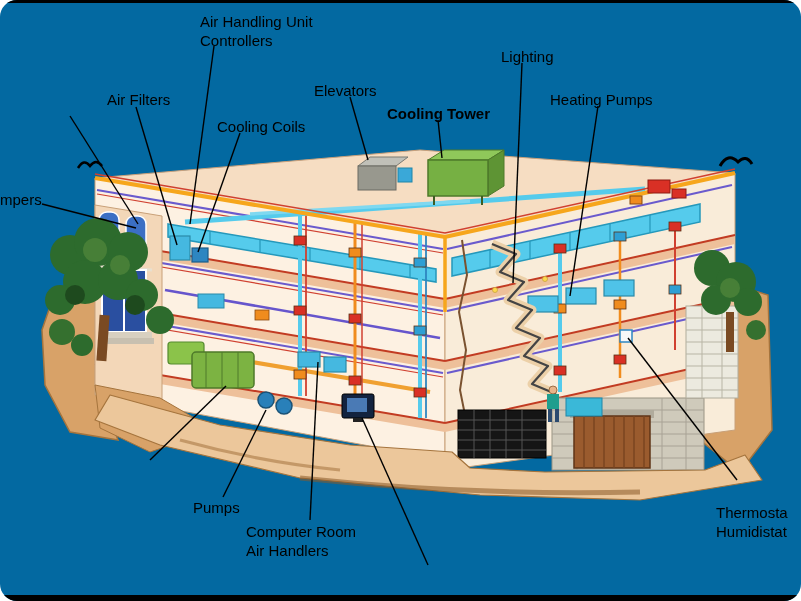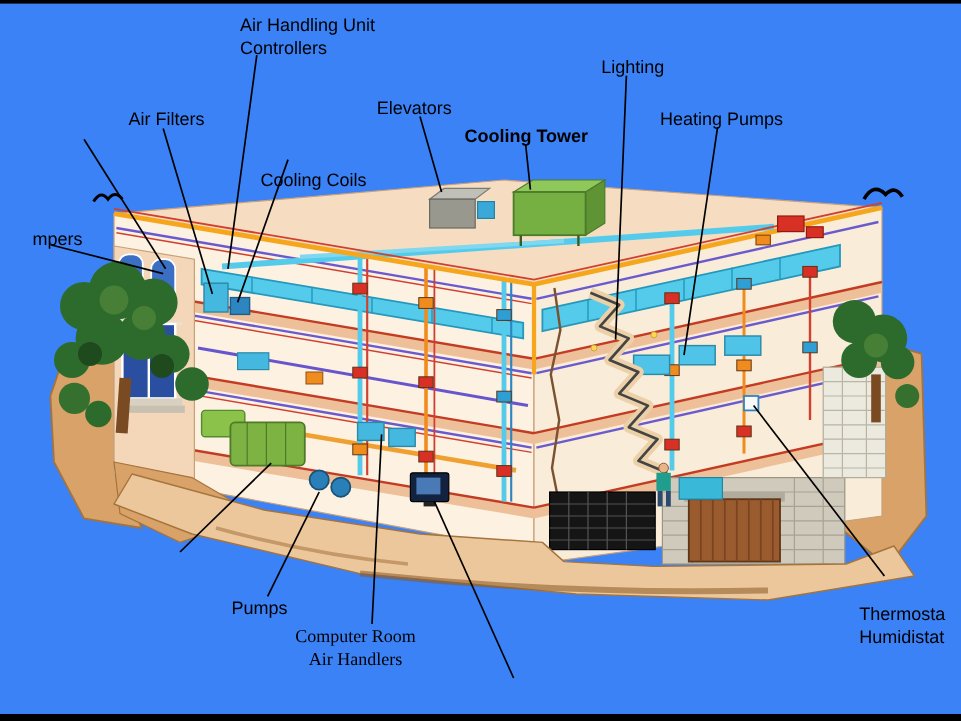--- a/index.html
+++ b/index.html
@@ -1,23 +1,23 @@
 <!DOCTYPE html>
 <html><head>
 <meta charset="utf-8">
 <style>
   html,body{margin:0;padding:0;background:#fff;}
-  #stage{position:relative;width:801px;height:601px;background:#3b82f6;overflow:hidden;
-         font-family:"Liberation Sans",sans-serif;}
+  #stage{position:relative;width:801px;height:601px;background:#0369a1;overflow:hidden;
+         font-family:"Liberation Sans",sans-serif;border-radius:17px;}
   .bar{position:absolute;left:0;width:100%;background:#000;}
   .bar-top{top:0;height:3px;}
   .bar-bottom{bottom:0;height:6px;}
   svg{position:absolute;left:0;top:0;}
   .label{position:absolute;font-size:15px;color:#000;line-height:1.28;white-space:pre-line;z-index:5;}
-  .label.center{text-align:center;font-family:Liberation Serif, serif;}
+  .label.center{text-align:left;}
 </style>
 </head>
 <body>
 
 <div id="stage">
   <div class="bar bar-top"></div>
   <div class="bar bar-bottom"></div>
 
   <svg width="801" height="601" viewBox="0 0 801 601">
 
@@ -296,24 +296,24 @@
       <line x1="223" y1="497" x2="266" y2="410"></line>
       <line x1="310" y1="520" x2="318" y2="362"></line>
       <line x1="428" y1="565" x2="362" y2="418"></line>
       <line x1="737" y1="480" x2="628" y2="338"></line>
     </g>
   </svg>
 
   <div class="label" style="left:200px;top:12px;">Air Handling Unit
 Controllers</div>
   <div class="label" style="left:107px;top:90px;">Air Filters</div>
-  <div class="label" style="left:217px;top:117px;margin-top:24px;">Cooling Coils</div>
+  <div class="label" style="left:217px;top:117px;">Cooling Coils</div>
   <div class="label" style="left:314px;top:81px;">Elevators</div>
   <div class="label" style="left:387px;top:104px;font-weight:bold;">Cooling Tower</div>
   <div class="label" style="left:501px;top:47px;">Lighting</div>
   <div class="label" style="left:550px;top:90px;">Heating Pumps</div>
-  <div class="label" style="left:0px;top:190px;margin-left:27px;">mpers</div>
+  <div class="label" style="left:0px;top:190px;">mpers</div>
   <div class="label" style="left:193px;top:498px;">Pumps</div>
   <div class="label center" style="left:246px;top:522px;">Computer Room
 Air Handlers</div>
   <div class="label" style="left:716px;top:482px;margin-top:21px;">Thermosta
 Humidistat</div>
 </div>
 
 </body></html>

